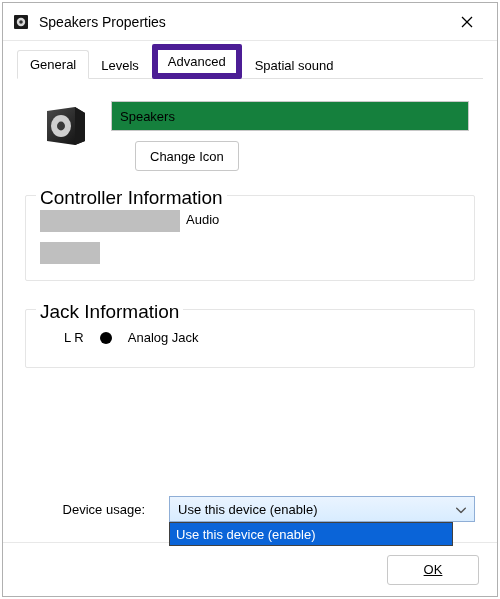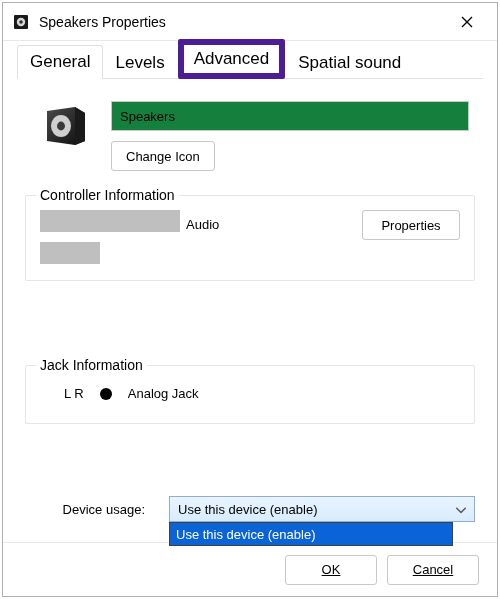--- a/index.html
+++ b/index.html
@@ -52,21 +52,21 @@
     position: relative;
   }
   .tabstrip::after{
     content:"";
     position:absolute;
     left:14px; right:14px; bottom:0;
     height:1px; background:#e0e0e0;
   }
   .tab {
     padding: 6px 12px 6px 12px;
-    font-size: 17px;
+    font-size: 13px;
     cursor: default;
     position: relative;
     z-index:1;
   }
   .tab.active {
     border: 1px solid #e0e0e0;
     border-bottom: 1px solid #fff;
     border-radius: 3px 3px 0 0;
     background:#fff;
   }
@@ -100,36 +100,37 @@
   }
   .btn {
     height: 30px;
     min-width: 98px;
     border: 1px solid #c8c8c8;
     background: #fff;
     font-size: 13px;
     padding: 0 14px;
     cursor: default;
     border-radius: 3px;
+    margin-left: 24px;
   }
   .change-icon-btn { margin-top: 10px; }
 
   .group {
     border: 1px solid #e5e5e5;
     border-radius: 2px;
     padding: 14px 14px 16px 14px;
     margin-top: 24px;
     position: relative;
   }
   .group-title {
     position: absolute;
     top: -9px; left: 10px;
     background: #fff;
     padding: 0 4px;
-    font-size: 14px;
+    font-size: 19px;
   }
   .ctrl-row { display:flex; align-items:flex-start; gap:12px;}
   .redact1 { width:140px; height:22px; background:#bfbfbf; }
   .redact2 { width:60px; height:22px; background:#bfbfbf; margin-top:10px;}
   .audio-label{ margin-top:2px; font-size:13px;}
   .ctrl-spacer{flex:1;}
   .jack-row { display:flex; align-items:center; gap:16px; padding:6px 24px;}
   .jack-dot { width:12px; height:12px; background:#000; border-radius:50%; display:inline-block;}
 
   .usage-row {
@@ -236,32 +237,31 @@
       <div class="name-col">
         <input class="text-input" value="Speakers" style="">
         <button class="btn change-icon-btn">Change Icon</button>
       </div>
     </div>
 
     <div class="group">
       <div class="group-title">Controller Information</div>
       <div class="ctrl-row">
         <div>
-          <div style="display:flex; align-items:flex-end; gap:6px;">
+          <div style="display:flex; align-items:flex-start; gap:6px;">
             <div class="redact1"></div>
             <span class="audio-label">Audio</span>
           </div>
           <div class="redact2"></div>
         </div>
         <div class="ctrl-spacer"></div>
-        <button class="btn">Properties</button>
-      </div>
-    </div>
-
-    <div class="group" style="margin-top:84px;text-align:right;">
+      </div>
+    </div>
+
+    <div class="group" style="margin-top:28px;text-align:right;">
       <div class="group-title">Jack Information</div>
       <div class="jack-row">
         <span>L R</span>
         <span class="jack-dot"></span>
         <span>Analog Jack</span>
       </div>
     </div>
 
     <div class="usage-row">
       <div class="usage-label">Device usage:</div>
@@ -277,16 +277,15 @@
         <div class="dropdown">
           <div class="dropdown-item sel">Use this device (enable)</div>
         </div>
       </div>
     </div>
 
   </div>
 
   <div class="footer">
     <button class="btn">OK</button>
-    <button class="btn">Cancel</button>
   </div>
 
 </div>
 
 </body></html>

